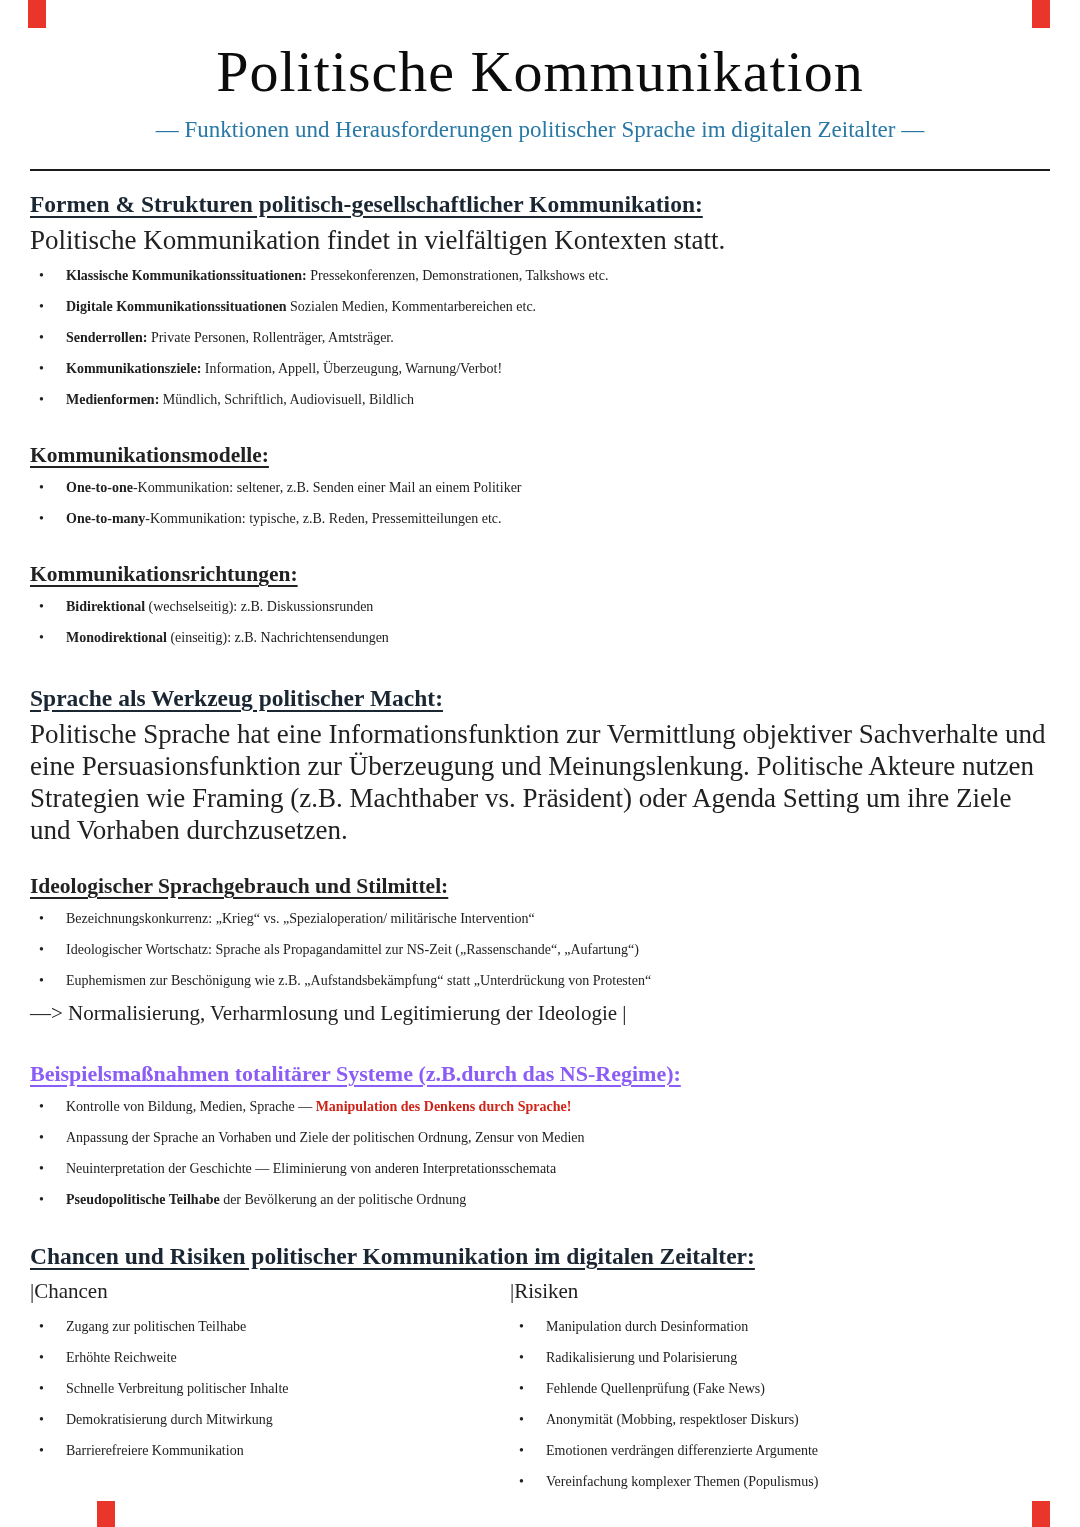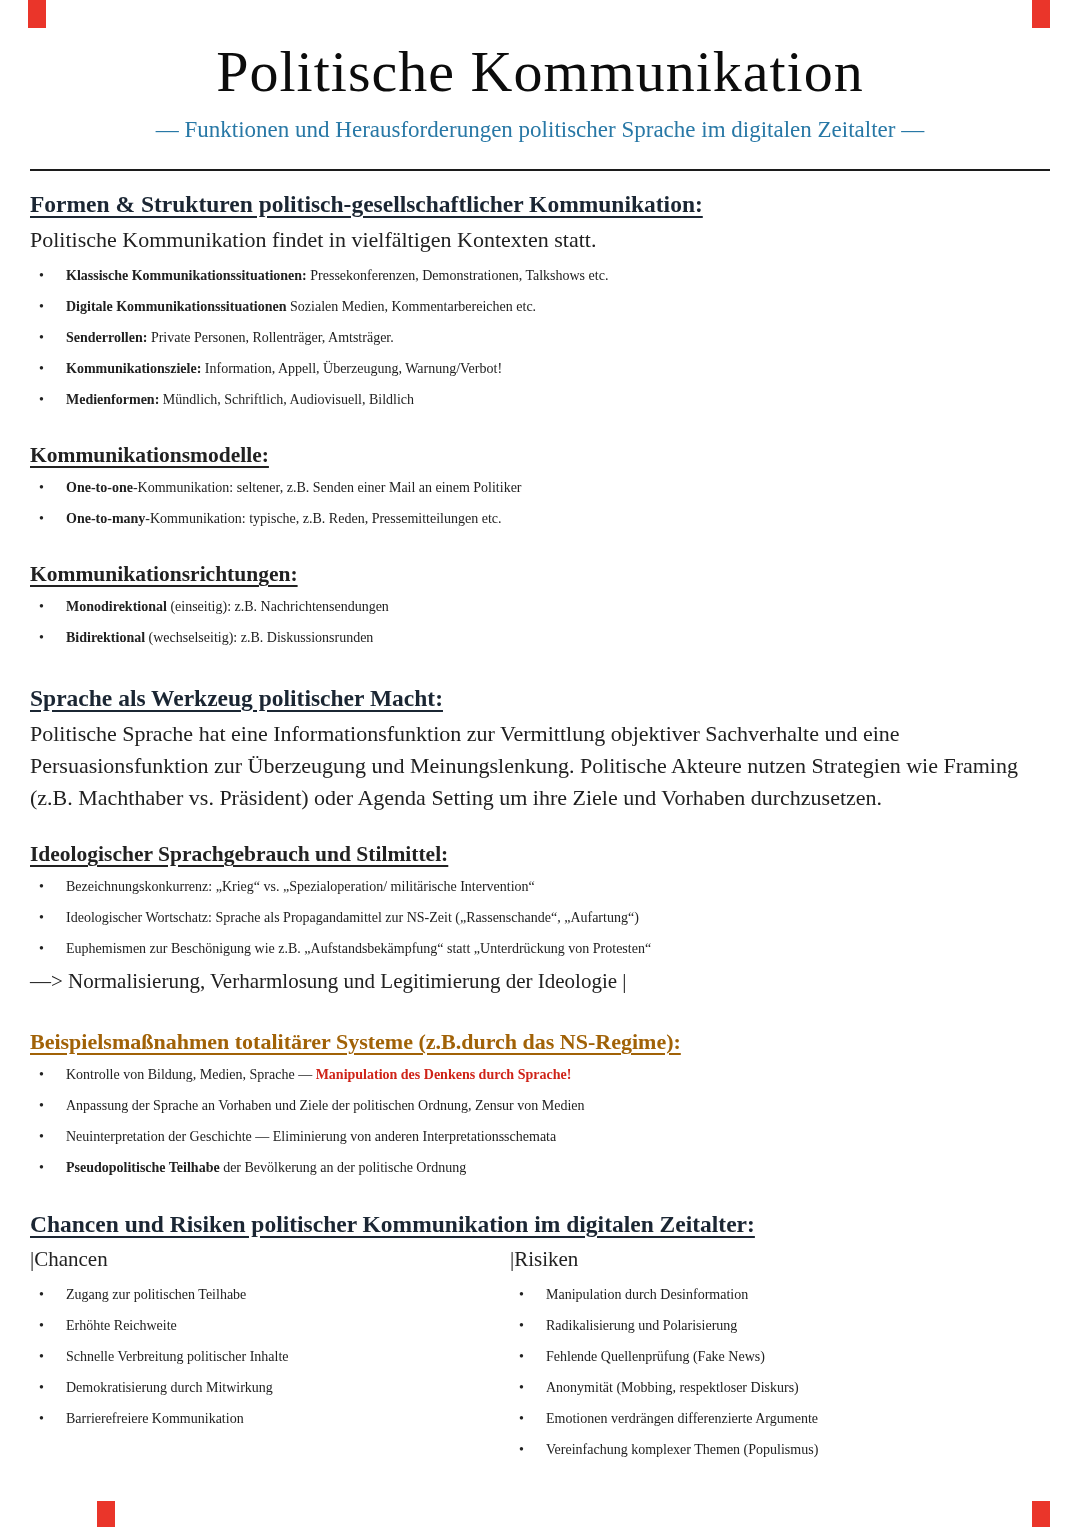--- a/index.html
+++ b/index.html
@@ -38,22 +38,22 @@
     text-underline-offset: 4px;
   }
   .sub {
     margin-top: 28px;
     font-size: 21.5px;
     font-weight: 700;
     color: #222222;
     text-decoration: underline;
     text-underline-offset: 4px;
   }
-  .sub.bold { font-weight: 700; font-size: 22px; color: #a16207; }
-  .para { margin-top: 6px; font-size: 22px; line-height: 32px; }
+  .sub.bold { font-weight: 700; font-size: 22px; color: #8b5cf6; }
+  .para { margin-top: 6px; font-size: 27px; line-height: 32px; }
   .bullets { list-style: none; margin-top: 4px; }
   .bullets li {
     position: relative;
     padding-left: 36px;
     font-size: 14px;
     line-height: 31px;
   }
   .bullets li::before { content: "\2022"; position: absolute; left: 9px; top: 0; }
   .b { font-weight: 700; }
   .red { font-weight: 700; color: var(--red, #cf2318); }
@@ -100,22 +100,22 @@
     </ul>
 
     <h3 class="sub">Kommunikationsmodelle:</h3>
     <ul class="bullets">
       <li><span class="b">One-to-one</span><span>-Kommunikation: seltener, z.B. Senden einer Mail an einem Politiker</span></li>
       <li><span class="b">One-to-many</span><span>-Kommunikation: typische, z.B. Reden, Pressemitteilungen etc.</span></li>
     </ul>
 
     <h3 class="sub">Kommunikationsrichtungen:</h3>
     <ul class="bullets">
+      <li><span class="b">Bidirektional</span><span> (wechselseitig): z.B. Diskussionsrunden</span></li>
       <li><span class="b">Monodirektional</span><span> (einseitig): z.B. Nachrichtensendungen</span></li>
-      <li><span class="b">Bidirektional</span><span> (wechselseitig): z.B. Diskussionsrunden</span></li>
     </ul>
 
     <h2 class="section" style="margin-top:32px;">Sprache als Werkzeug politischer Macht:</h2>
     <p class="para">Politische Sprache hat eine Informationsfunktion zur Vermittlung objektiver Sachverhalte und eine Persuasionsfunktion zur Überzeugung und Meinungslenkung. Politische Akteure nutzen Strategien wie Framing (z.B. Machthaber vs. Präsident) oder Agenda Setting um ihre Ziele und Vorhaben durchzusetzen.</p>
 
     <h3 class="sub">Ideologischer Sprachgebrauch und Stilmittel:</h3>
     <ul class="bullets">
       <li><span>Bezeichnungskonkurrenz: „Krieg“ vs. „Spezialoperation/ militärische Intervention“</span></li>
       <li><span>Ideologischer Wortschatz: Sprache als Propagandamittel zur NS-Zeit („Rassenschande“, „Aufartung“)</span></li>
       <li><span>Euphemismen zur Beschönigung wie z.B. „Aufstandsbekämpfung“ statt „Unterdrückung von Protesten“</span></li>

